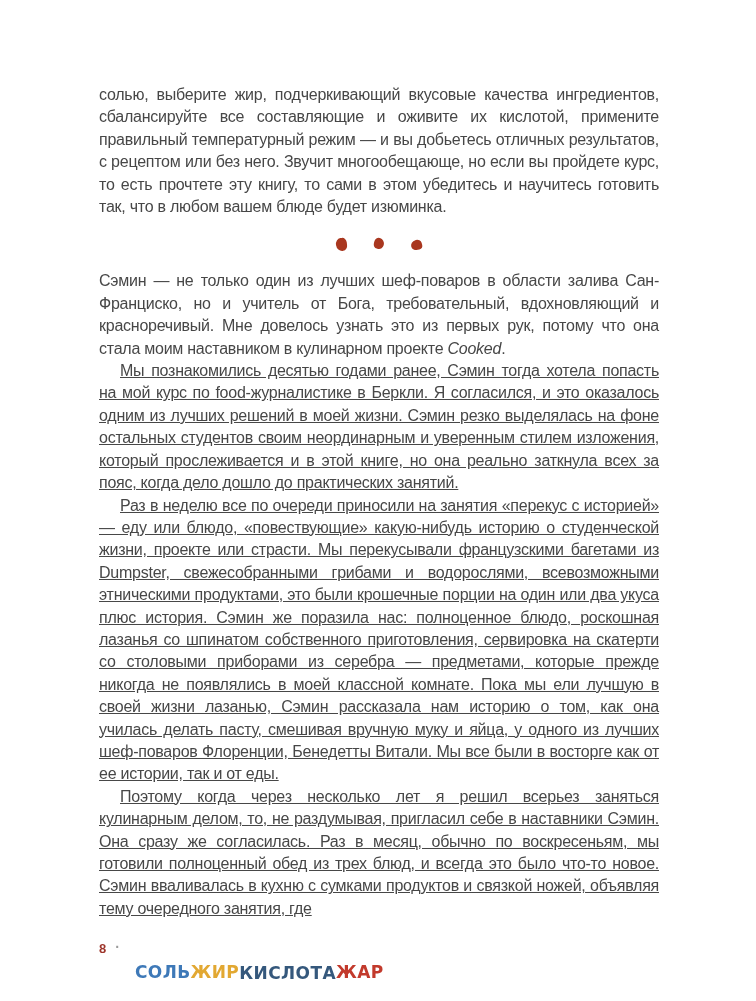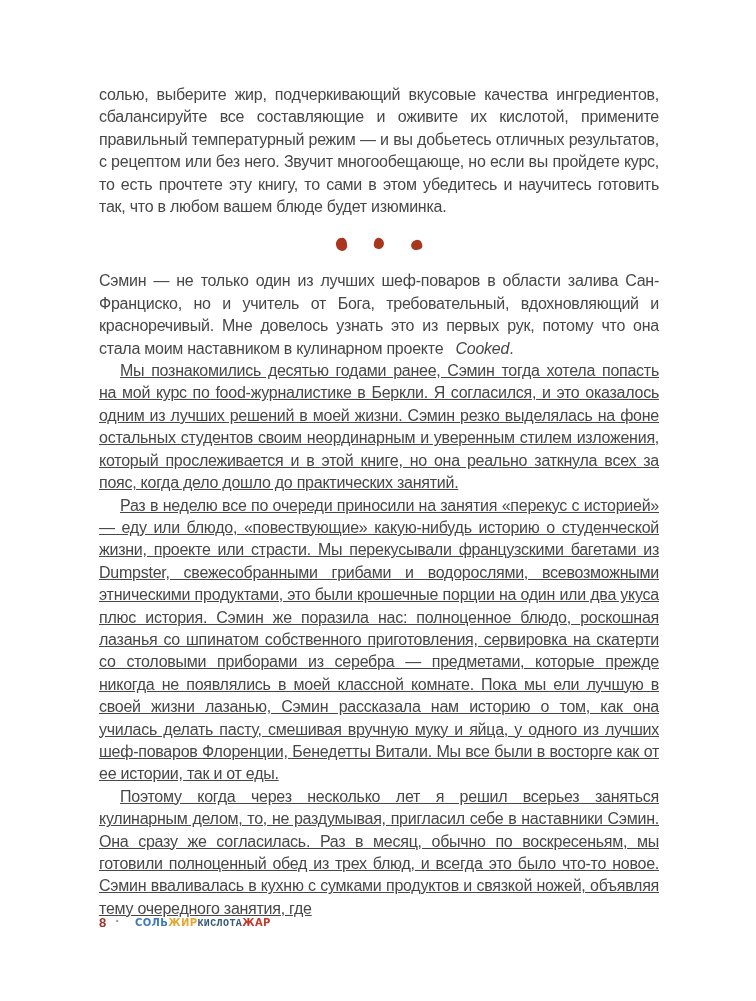--- a/index.html
+++ b/index.html
@@ -17,21 +17,21 @@
     top: 84px;
     width: 560px;
     font-size: 16px;
     line-height: 22.4px;
     letter-spacing: -0.25px;
     color: #474747;
     text-align: justify;
   }
   .para { margin: 0; hyphens: manual; }
   .para.indent { text-indent: 21px; text-decoration: underline; }
-  .para em { font-style: italic; margin-left: 8px; }
+  .para em { font-style: italic; }
   .separator {
     display: flex;
     justify-content: center;
     align-items: center;
     gap: 27px;
     height: 26px;
     margin: 13px 0;
   }
   .dot { display: inline-block; }
   .dot1 {
@@ -64,24 +64,25 @@
   .footer-dot {
     color: #9a9a9a;
     font-size: 14px;
     font-weight: 700;
     transform: translateY(-1px);
   }
   .book-title {
     display: inline-flex;
     align-items: flex-end;
     font-family: "DejaVu Sans", sans-serif;
-    font-size: 10px;
+    font-size: 17px;
     font-weight: 700;
     letter-spacing: 0.4px;
     margin-left: 6px;
+    margin-top: 48px;
   }
   .title-word { display: inline-block; }
   .title-word.w2 { transform: translateY(0.5px); }
 </style>
 </head>
 <body>
 
 <div class="page">
 
   <div class="text-block" style="color: rgb(71, 71, 71);">
@@ -105,18 +106,18 @@
     <p class="para indent">Поэтому когда через несколько лет я решил всерьез заняться кулинарным делом, то, не раздумывая, пригласил себе в наставники Сэмин. Она сразу же согласилась. Раз в месяц, обычно по воскресеньям, мы готовили полноценный обед из трех блюд, и всегда это было что-то новое. Сэмин вваливалась в кухню с сумками продуктов и связкой ножей, объявляя тему очередного занятия, где</p>
 
   </div>
 
   <div class="footer">
     <span class="page-num" style="color: rgb(158, 53, 43);">8</span>
     <span class="footer-dot">·</span>
     <span class="book-title">
       <span class="title-word w0" style="color: rgb(62, 121, 184);">СОЛЬ</span>
         <span class="title-word w1" style="color: rgb(226, 168, 50);">ЖИР</span>
-        <span class="title-word w2" style="color: rgb(53, 88, 124); font-family: Liberation Mono, monospace;">КИСЛОТА</span>
+        <span class="title-word w2" style="color: rgb(53, 88, 124);">КИСЛОТА</span>
         <span class="title-word w3" style="color: rgb(194, 58, 44);">ЖАР</span>
     </span>
   </div>
 
 </div>
 
 </body></html>

